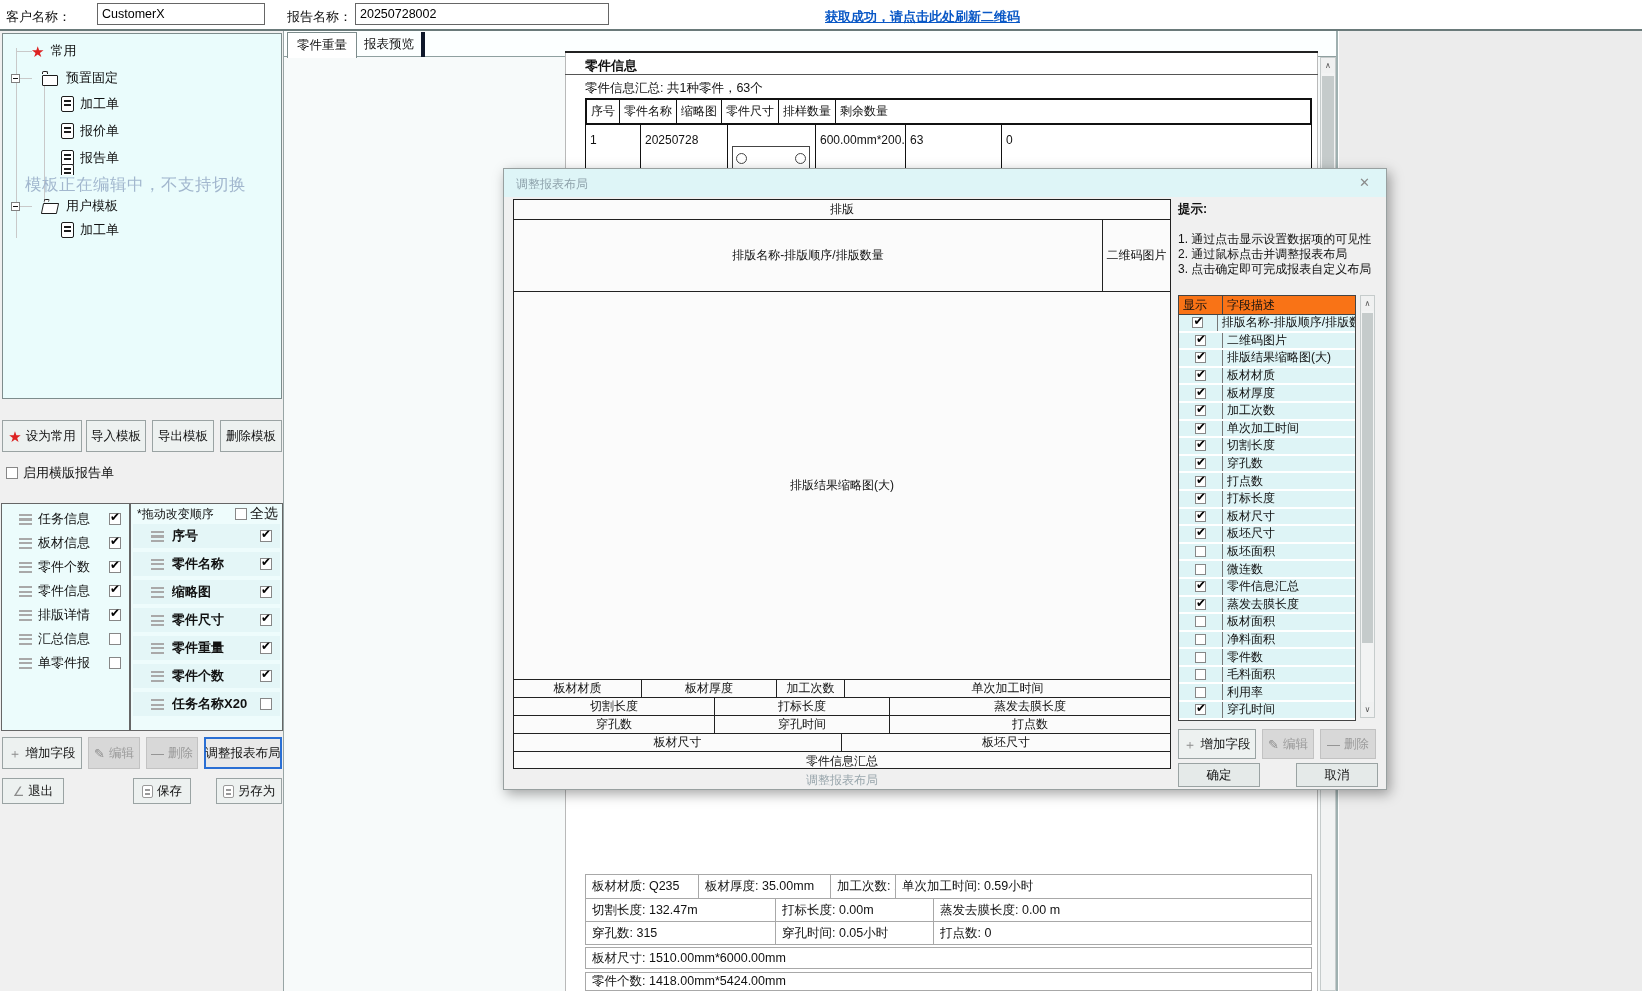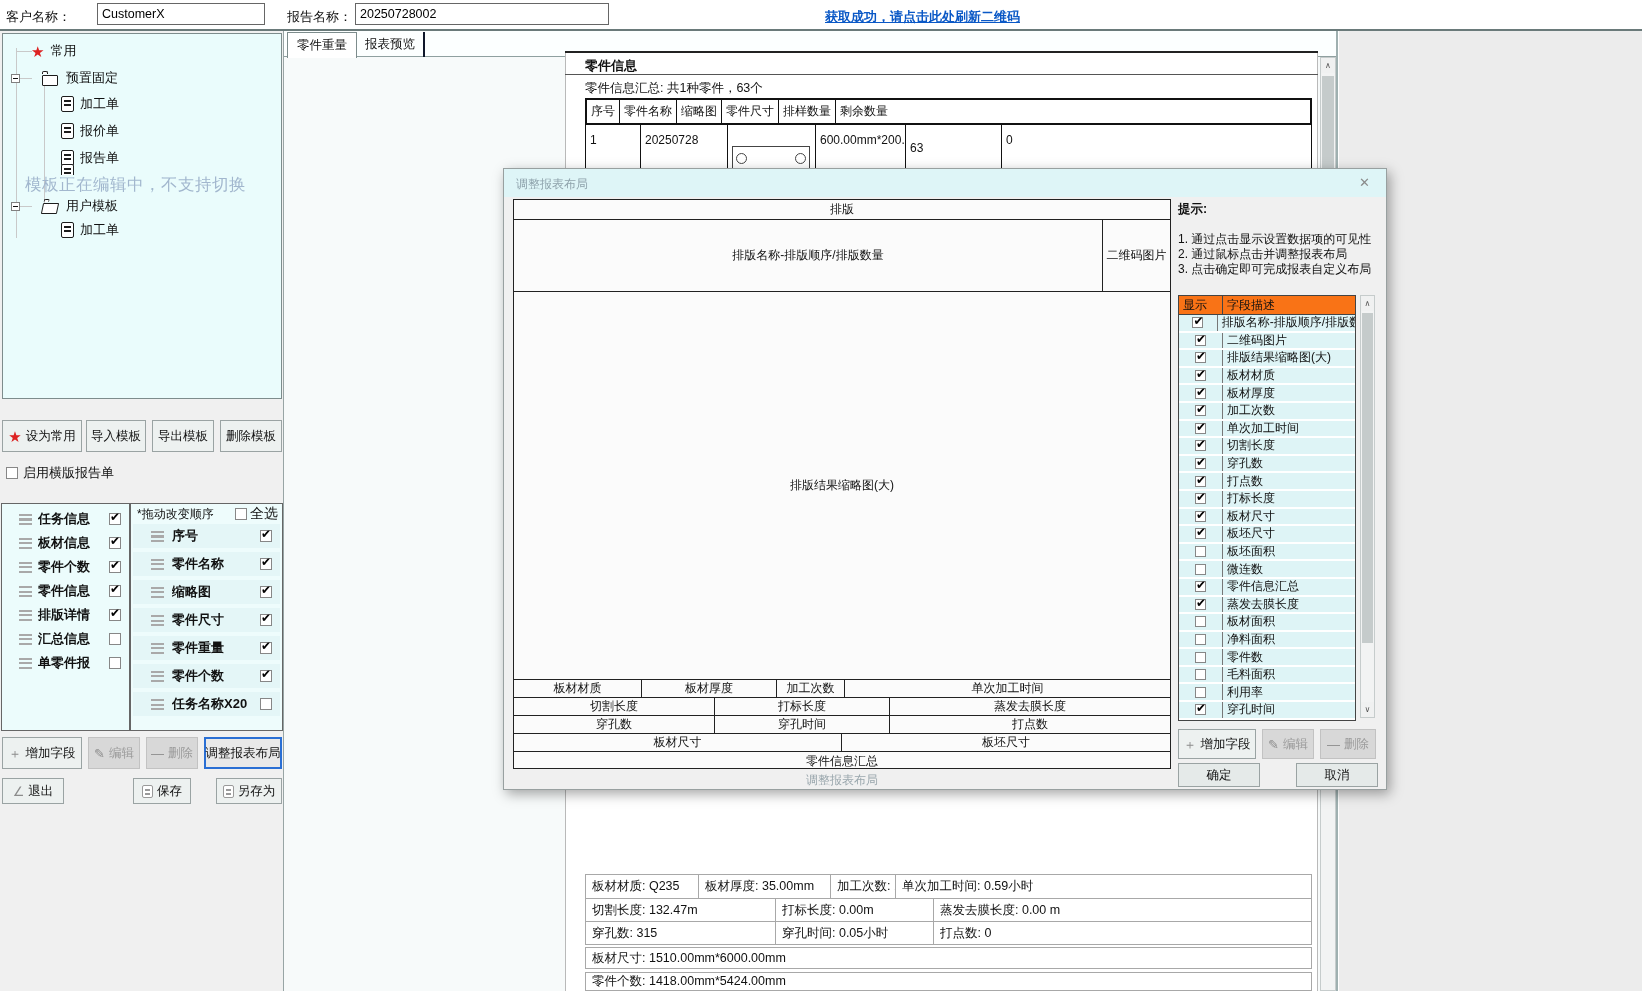--- a/index.html
+++ b/index.html
@@ -24,21 +24,21 @@
   .doc.gray::after{background:#9a9a9a;box-shadow:0 4px 0 #9a9a9a}
   .folder{width:16px;height:11px;border:1.5px solid #1c1c1c;border-radius:1px;background:#fff;position:relative;flex:none;margin-top:4px;box-sizing:border-box}
   .folder::before{content:"";position:absolute;left:-1.5px;top:-5px;width:6px;height:3px;border:1.5px solid #1c1c1c;border-bottom:none;border-radius:2px 2px 0 0;background:#fff;box-sizing:border-box}
   .expander{width:9px;height:9px;border:1px solid #808080;background:#fff;position:relative;flex:none;box-sizing:border-box}
   .expander::after{content:"";position:absolute;left:1px;right:1px;top:3px;height:1px;background:#111}
   .star{color:#dd2222;font-size:15px;line-height:1}
   .tree-row{position:absolute;display:flex;align-items:center;gap:6px;height:24px;font-size:13px}
   .connector{position:absolute;background:#c9c9c9}
   
   .sec-row{height:24px;display:flex;align-items:center;gap:6px;padding:0 8px 0 17px}
-  .sec-row .lbl{font-weight:700;font-size:13px;flex:1;white-space:nowrap;overflow:hidden}
+  .sec-row .lbl{font-weight:400;font-size:13px;flex:1;white-space:nowrap;overflow:hidden}
   .fld-row{height:24px;margin:0 2px 4px 2px;display:flex;align-items:center;gap:8px;padding:0 8px 0 18px;background:#e4f6f7}
   .fld-row .lbl{font-weight:700;font-size:13px;flex:1;white-space:nowrap;overflow:hidden}
   
   .rt{display:flex;box-sizing:border-box;background:#fff}
   .rt .c{border-right:1px solid #111;padding:3px 4px;box-sizing:border-box;overflow:hidden;white-space:nowrap}
   .rt .c:last-child{border-right:none}
   .c1{width:55px}.c2{width:87px}.c3{width:88px}.c4{width:90px}.c5{width:96px}.c6{flex:1}
   .irow{position:absolute;display:flex;background:#fff;border:1px solid #a8a8a8;box-sizing:border-box;font-size:12.5px}
   .irow .ic{border-right:1px solid #a8a8a8;padding:0 0 0 6px;display:flex;align-items:center;box-sizing:border-box;overflow:hidden;white-space:nowrap}
   .irow .ic:last-child{border-right:none}
@@ -86,21 +86,21 @@
     <span class="abs" style="left:825px;top:8px;color:#0a58c6;text-decoration:underline;font-size:13px;font-weight:700;cursor:pointer">获取成功，请点击此处刷新二维码</span>
   </div>
 
   <div class="abs" style="left:1339px;top:31px;width:303px;height:960px;background:#ececec"></div>
   <div class="abs" style="left:1336px;top:31px;width:2px;height:960px;background:#9fb0b0"></div>
 
   <div class="abs" style="left:284px;top:31px;width:1052px;height:26px;background:#fcffff;border-bottom:1px solid #8fa0a0"></div>
   <div class="tab" style="left:287px;top:32px;width:70px;background:#fff;border:1px solid #7d8c8c;border-bottom:none;height:26px;z-index:2">
     <span able="false">零件重量</span>
   </div>
-  <div class="tab" style="left:357px;top:32px;width:68px;border-right:2px solid #0f172a">
+  <div class="tab" style="left:357px;top:32px;width:68px;border-right:4px solid #0f172a">
     <span>报表预览</span>
   </div>
 
   <div class="abs" style="left:284px;top:57px;width:1052px;height:934px;background:#f7fafa"></div>
 
   <div class="abs" style="left:565px;top:51px;width:753px;height:940px;background:#fff;border-left:1px solid #b9b9b9;border-right:1px solid #b9b9b9"></div>
   <div class="abs" style="left:565px;top:51px;width:753px;height:2px;background:#222"></div>
   <div class="abs" style="left:585px;top:57px;font-weight:700;font-size:13px">零件信息</div>
   <div class="abs" style="left:565px;top:74px;width:753px;height:1px;background:#555"></div>
   <div class="abs" style="left:585px;top:80px;font-size:12.5px">零件信息汇总: 共1种零件，63个</div>
@@ -129,21 +129,21 @@
   <div class="rt abs" style="left:585px;top:125px;width:727px;height:70px;border:1px solid #111;border-top:none">
     <div class="c c1" style="padding-top:8px">1</div>
     <div class="c c2" style="padding-top:8px">20250728</div>
     <div class="c c3" style="position:relative">
       <div style="position:absolute;left:4px;top:21px;width:76px;height:23px;border:1px solid #444;background:#fff">
         <span style="position:absolute;left:3px;top:6px;width:9px;height:9px;border:1px solid #444;border-radius:50%"></span>
         <span style="position:absolute;right:3px;top:6px;width:9px;height:9px;border:1px solid #444;border-radius:50%"></span>
       </div>
     </div>
     <div class="c c4" style="padding-top:8px">600.00mm*200.00m</div>
-    <div class="c c5" style="padding-top:16px">63</div>
+    <div class="c c5" style="padding-top:8px">63</div>
     <div class="c c6" style="padding-top:8px">0</div>
   </div>
 
   <div class="irow irow1" style="left:585px;top:874px;width:727px;height:25px">
 
   <div class="ic">
         <span>板材材质: Q235</span>
       </div>
       <div class="ic">
         <span>板材厚度: 35.00mm</span>

